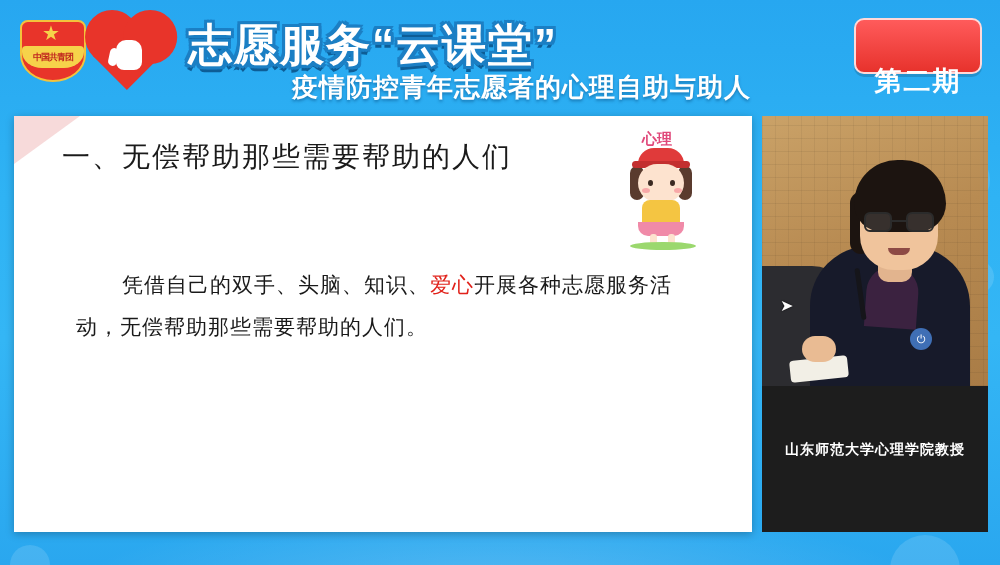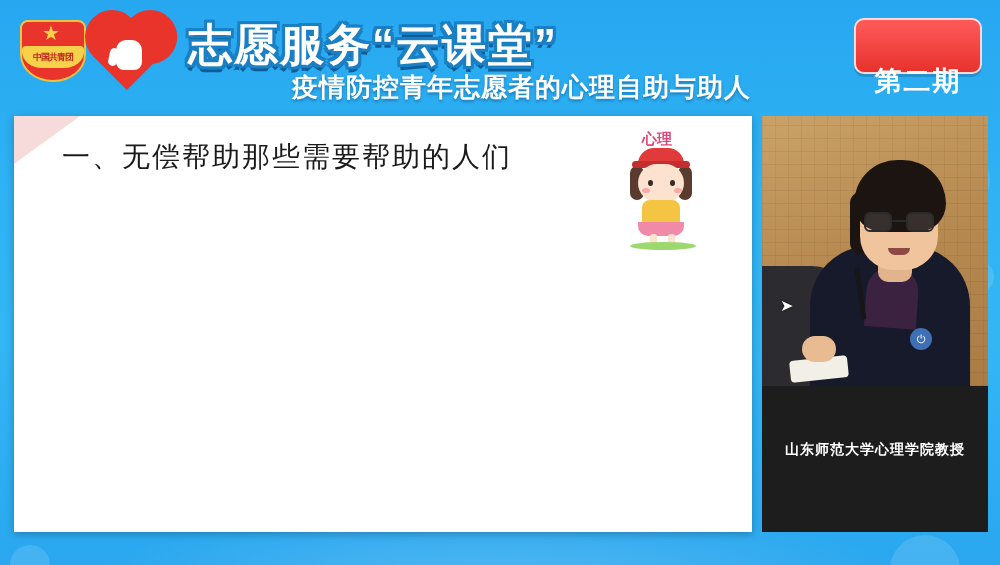--- a/index.html
+++ b/index.html
@@ -519,20 +519,23 @@
       <div class="ribbon"></div>
       <div class="ribbon-text">第二期</div>
     </div>
   </div>
 
   <div class="slide">
     <div class="slide-corner"></div>
 
     <div class="slide-title">一、无偿帮助那些需要帮助的人们</div>
 
+    <div class="slide-body">
+      <span>凭借自己的双手、头脑、知识、</span><span class="hl-red">爱心</span><span>开展各种志愿服务活动，无偿帮助那些需要帮助的人们。</span>
+    </div>
 
     <div class="cartoon">
       <div class="cloud-label">心理</div>
       <div class="hair-l"></div>
       <div class="hair-r"></div>
       <div class="hat"></div>
       <div class="hat-brim"></div>
       <div class="face"></div>
       <div class="eye l"></div>
       <div class="eye r"></div>

